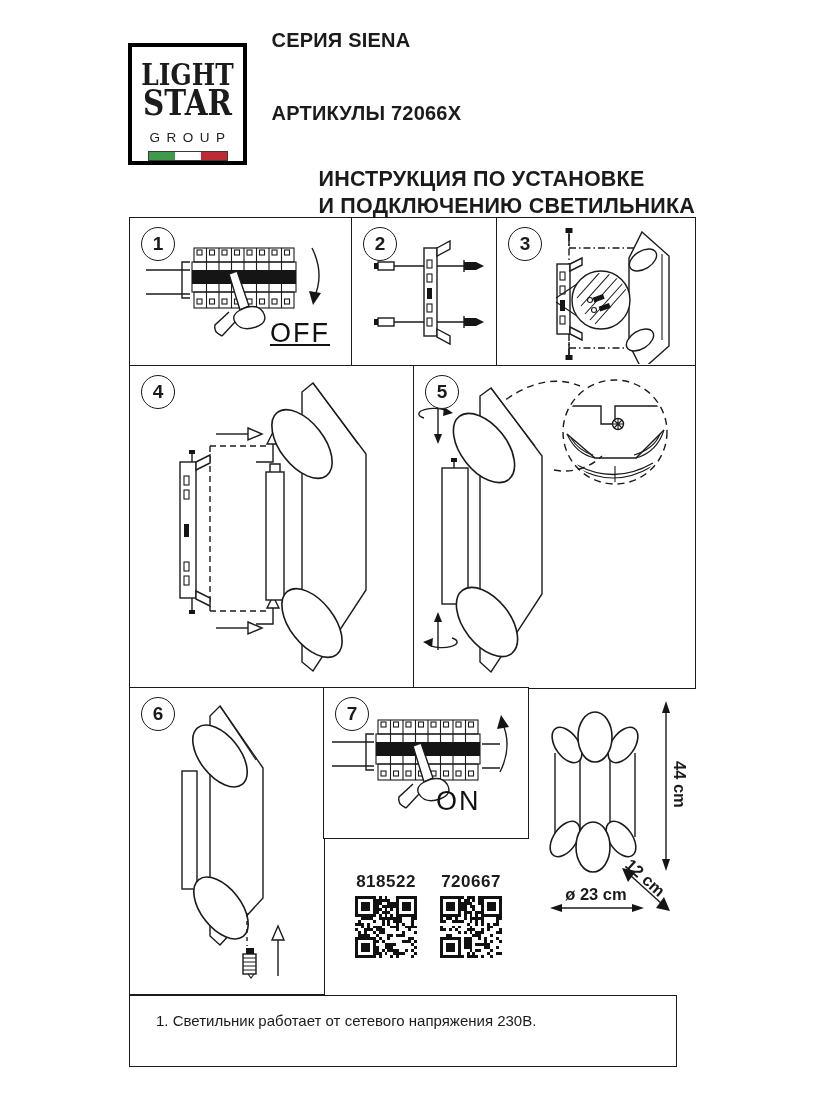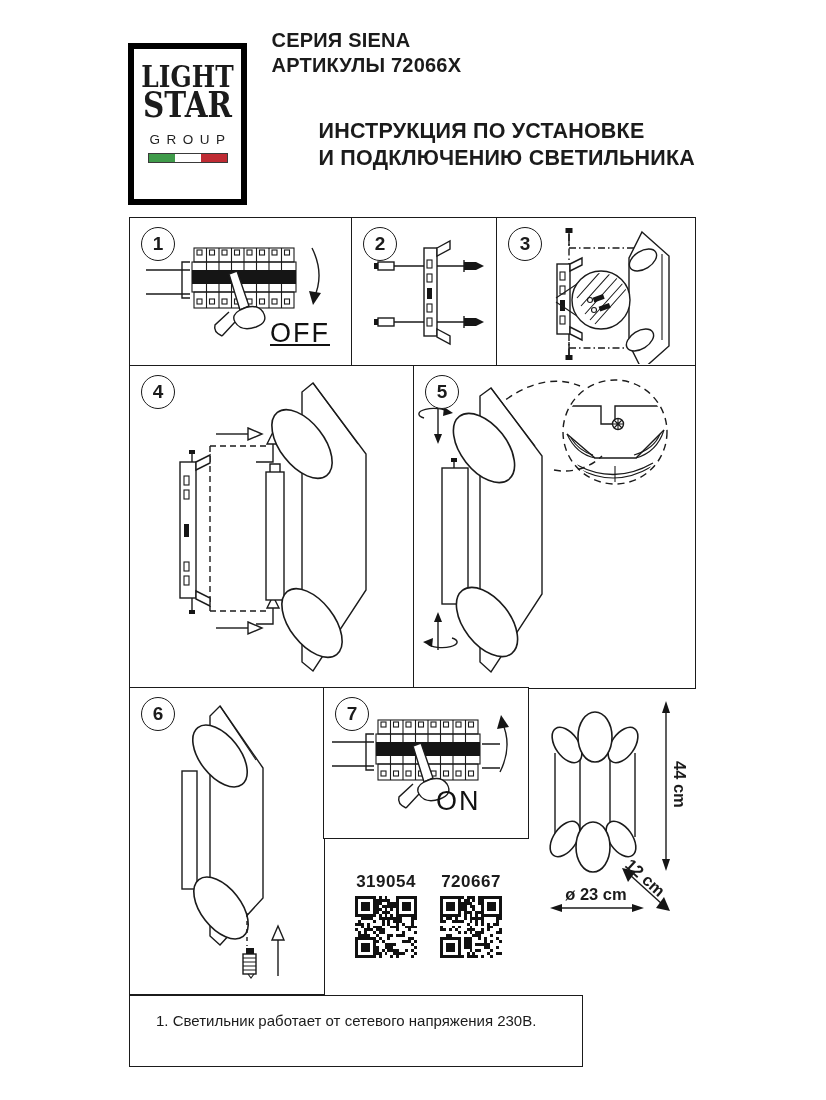--- a/index.html
+++ b/index.html
@@ -1,30 +1,30 @@
 <!DOCTYPE html>
 <html><head>
 <meta charset="utf-8">
 <style>
   html,body{margin:0;padding:0;background:#e9e9e9;}
   .page{position:relative;width:826px;height:1100px;background:#ffffff;margin:0 auto;
         font-family:"Liberation Sans",sans-serif;color:#1b1b1b;overflow:hidden;}
   
-  .logo-box{position:absolute;left:128px;top:43px;width:119px;height:162px;border:6px solid #000000;
+  .logo-box{position:absolute;left:128px;top:43px;width:119px;height:122px;border:4px solid #000000;
             box-sizing:border-box;text-align:center;background:#fff;}
   .logo-light{font-family:"DejaVu Serif",serif;font-weight:bold;font-size:27px;line-height:27px;margin-top:14px;
               letter-spacing:0;transform:scale(.92,1.08);}
   .logo-star{font-family:"DejaVu Serif",serif;font-weight:bold;font-size:32px;line-height:30px;
              transform:scale(.92,1.08);}
   .logo-group{font-size:13.5px;letter-spacing:6.5px;margin-top:12px;padding-left:6px;color:#222;}
   .flag{display:flex;width:78px;height:8px;border:1.4px solid #3a3a3a;margin:6px auto 0;}
   .flag span{flex:1;}
   .titles{position:absolute;top:28px;right:131px;text-align:left;}
   .t-series{font-weight:bold;font-size:20px;line-height:25px;letter-spacing:.2px;}
-  .t-art{font-weight:bold;font-size:20px;line-height:25px;letter-spacing:.2px;margin-bottom:40px;}
+  .t-art{font-weight:bold;font-size:20px;line-height:25px;letter-spacing:.2px;margin-bottom:40px;margin-top:48px;}
   .t-instr{font-weight:bold;font-size:21.5px;line-height:27px;letter-spacing:.2px;margin-left:47px;}
   
   .panel{position:absolute;border:1.7px solid #1b1b1b;background:#fff;box-sizing:border-box;}
   .badge{position:absolute;left:11px;top:9px;width:32px;height:32px;border:1.6px solid #1b1b1b;border-radius:50%;
          display:flex;align-items:center;justify-content:center;font-size:19px;font-weight:bold;background:#fff;}
   .stage-label{position:absolute;font-size:27px;letter-spacing:2px;color:#111;}
   .panel svg{position:absolute;left:0;top:0;}
   svg .s{stroke:#1b1b1b;stroke-width:1.4;fill:none;}
   svg .s2{stroke:#1b1b1b;stroke-width:1.1;fill:none;}
   svg .f{fill:#151515;stroke:none;}
@@ -33,21 +33,21 @@
   
   .dims{position:absolute;left:540px;top:695px;width:170px;height:235px;}
   .dim-h{position:absolute;left:130px;top:66px;writing-mode:vertical-rl;font-size:16.5px;font-weight:bold;}
   .dim-d{position:absolute;left:94px;top:160px;font-size:16.5px;font-weight:bold;transform:rotate(42deg);transform-origin:left top;}
   .dim-dia{position:absolute;left:14px;top:190px;width:84px;text-align:center;font-size:16.5px;font-weight:bold;}
   
   .qr-block{position:absolute;width:68px;text-align:center;}
   .qr-label{font-size:17px;font-weight:bold;letter-spacing:.5px;}
   .qr-box{margin-top:4px;width:62px;height:62px;margin-left:3px;}
   
-  .notes{position:absolute;left:129px;top:995px;width:454px;height:72px;border:1.7px solid #1b1b1b;
+  .notes{position:absolute;left:129px;top:995px;width:548px;height:72px;border:1.7px solid #1b1b1b;
          box-sizing:border-box;padding:13px 0 0 26px;font-size:15px;line-height:23px;}
 </style>
 </head>
 <body>
 
 <div class="page">
 
   <div class="logo-box">
     <div class="logo-light">LIGHT</div>
     <div class="logo-star">STAR</div>
@@ -357,21 +357,21 @@
         <polygon class="f" points="22,209 10,213 22,217"></polygon>
         <polygon class="f" points="92,209 104,213 92,217"></polygon>
       </g>
     </svg>
     <span class="dim-h">44 cm</span>
     <span class="dim-d">12 cm</span>
     <span class="dim-dia">ø 23 cm</span>
   </div>
 
   <div class="qr-block" style="left:352px;top:872px;">
-    <div class="qr-label">319054</div>
+    <div class="qr-label">818522</div>
     <div class="qr-box"><svg viewBox="0 0 21 21" width="62" height="62" style="shape-rendering: crispedges;">
           <path d="M0 0h1v1h-1zM1 0h1v1h-1zM2 0h1v1h-1zM3 0h1v1h-1zM4 0h1v1h-1zM5 0h1v1h-1zM6 0h1v1h-1zM8 0h1v1h-1zM10 0h1v1h-1zM14 0h1v1h-1zM15 0h1v1h-1zM16 0h1v1h-1zM17 0h1v1h-1zM18 0h1v1h-1zM19 0h1v1h-1zM20 0h1v1h-1zM0 1h1v1h-1zM6 1h1v1h-1zM7 1h1v1h-1zM8 1h1v1h-1zM9 1h1v1h-1zM10 1h1v1h-1zM11 1h1v1h-1zM14 1h1v1h-1zM20 1h1v1h-1zM0 2h1v1h-1zM2 2h1v1h-1zM3 2h1v1h-1zM4 2h1v1h-1zM6 2h1v1h-1zM7 2h1v1h-1zM8 2h1v1h-1zM11 2h1v1h-1zM12 2h1v1h-1zM13 2h1v1h-1zM14 2h1v1h-1zM16 2h1v1h-1zM17 2h1v1h-1zM18 2h1v1h-1zM20 2h1v1h-1zM0 3h1v1h-1zM2 3h1v1h-1zM3 3h1v1h-1zM4 3h1v1h-1zM6 3h1v1h-1zM7 3h1v1h-1zM9 3h1v1h-1zM10 3h1v1h-1zM11 3h1v1h-1zM12 3h1v1h-1zM13 3h1v1h-1zM14 3h1v1h-1zM16 3h1v1h-1zM17 3h1v1h-1zM18 3h1v1h-1zM20 3h1v1h-1zM0 4h1v1h-1zM2 4h1v1h-1zM3 4h1v1h-1zM4 4h1v1h-1zM6 4h1v1h-1zM7 4h1v1h-1zM8 4h1v1h-1zM10 4h1v1h-1zM12 4h1v1h-1zM14 4h1v1h-1zM16 4h1v1h-1zM17 4h1v1h-1zM18 4h1v1h-1zM20 4h1v1h-1zM0 5h1v1h-1zM6 5h1v1h-1zM7 5h1v1h-1zM9 5h1v1h-1zM10 5h1v1h-1zM11 5h1v1h-1zM14 5h1v1h-1zM20 5h1v1h-1zM0 6h1v1h-1zM1 6h1v1h-1zM2 6h1v1h-1zM3 6h1v1h-1zM4 6h1v1h-1zM5 6h1v1h-1zM6 6h1v1h-1zM8 6h1v1h-1zM10 6h1v1h-1zM12 6h1v1h-1zM14 6h1v1h-1zM15 6h1v1h-1zM16 6h1v1h-1zM17 6h1v1h-1zM18 6h1v1h-1zM19 6h1v1h-1zM20 6h1v1h-1zM2 7h1v1h-1zM3 7h1v1h-1zM4 7h1v1h-1zM5 7h1v1h-1zM8 7h1v1h-1zM9 7h1v1h-1zM10 7h1v1h-1zM11 7h1v1h-1zM12 7h1v1h-1zM13 7h1v1h-1zM14 7h1v1h-1zM15 7h1v1h-1zM19 7h1v1h-1zM20 7h1v1h-1zM1 8h1v1h-1zM6 8h1v1h-1zM9 8h1v1h-1zM11 8h1v1h-1zM13 8h1v1h-1zM14 8h1v1h-1zM15 8h1v1h-1zM19 8h1v1h-1zM0 9h1v1h-1zM1 9h1v1h-1zM2 9h1v1h-1zM4 9h1v1h-1zM9 9h1v1h-1zM11 9h1v1h-1zM14 9h1v1h-1zM16 9h1v1h-1zM19 9h1v1h-1zM2 10h1v1h-1zM4 10h1v1h-1zM6 10h1v1h-1zM7 10h1v1h-1zM8 10h1v1h-1zM12 10h1v1h-1zM13 10h1v1h-1zM14 10h1v1h-1zM17 10h1v1h-1zM18 10h1v1h-1zM19 10h1v1h-1zM20 10h1v1h-1zM0 11h1v1h-1zM3 11h1v1h-1zM4 11h1v1h-1zM5 11h1v1h-1zM7 11h1v1h-1zM8 11h1v1h-1zM9 11h1v1h-1zM14 11h1v1h-1zM18 11h1v1h-1zM1 12h1v1h-1zM3 12h1v1h-1zM6 12h1v1h-1zM8 12h1v1h-1zM9 12h1v1h-1zM16 12h1v1h-1zM20 12h1v1h-1zM1 13h1v1h-1zM2 13h1v1h-1zM3 13h1v1h-1zM4 13h1v1h-1zM7 13h1v1h-1zM11 13h1v1h-1zM12 13h1v1h-1zM14 13h1v1h-1zM15 13h1v1h-1zM16 13h1v1h-1zM0 14h1v1h-1zM1 14h1v1h-1zM2 14h1v1h-1zM3 14h1v1h-1zM4 14h1v1h-1zM5 14h1v1h-1zM6 14h1v1h-1zM8 14h1v1h-1zM11 14h1v1h-1zM18 14h1v1h-1zM19 14h1v1h-1zM0 15h1v1h-1zM6 15h1v1h-1zM7 15h1v1h-1zM9 15h1v1h-1zM16 15h1v1h-1zM17 15h1v1h-1zM18 15h1v1h-1zM20 15h1v1h-1zM0 16h1v1h-1zM2 16h1v1h-1zM3 16h1v1h-1zM4 16h1v1h-1zM6 16h1v1h-1zM10 16h1v1h-1zM11 16h1v1h-1zM12 16h1v1h-1zM13 16h1v1h-1zM19 16h1v1h-1zM0 17h1v1h-1zM2 17h1v1h-1zM3 17h1v1h-1zM4 17h1v1h-1zM6 17h1v1h-1zM7 17h1v1h-1zM10 17h1v1h-1zM11 17h1v1h-1zM12 17h1v1h-1zM20 17h1v1h-1zM0 18h1v1h-1zM2 18h1v1h-1zM3 18h1v1h-1zM4 18h1v1h-1zM6 18h1v1h-1zM7 18h1v1h-1zM9 18h1v1h-1zM11 18h1v1h-1zM12 18h1v1h-1zM13 18h1v1h-1zM14 18h1v1h-1zM17 18h1v1h-1zM19 18h1v1h-1zM0 19h1v1h-1zM6 19h1v1h-1zM7 19h1v1h-1zM8 19h1v1h-1zM10 19h1v1h-1zM13 19h1v1h-1zM14 19h1v1h-1zM15 19h1v1h-1zM16 19h1v1h-1zM20 19h1v1h-1zM0 20h1v1h-1zM1 20h1v1h-1zM2 20h1v1h-1zM3 20h1v1h-1zM4 20h1v1h-1zM5 20h1v1h-1zM6 20h1v1h-1zM8 20h1v1h-1zM12 20h1v1h-1zM14 20h1v1h-1zM19 20h1v1h-1z" fill="#111"></path>
         </svg></div>
   </div>
   <div class="qr-block" style="left:437px;top:872px;">
     <div class="qr-label">720667</div>
     <div class="qr-box"><svg viewBox="0 0 21 21" width="62" height="62" style="shape-rendering: crispedges;">
           <path d="M0 0h1v1h-1zM1 0h1v1h-1zM2 0h1v1h-1zM3 0h1v1h-1zM4 0h1v1h-1zM5 0h1v1h-1zM6 0h1v1h-1zM7 0h1v1h-1zM9 0h1v1h-1zM10 0h1v1h-1zM11 0h1v1h-1zM13 0h1v1h-1zM14 0h1v1h-1zM15 0h1v1h-1zM16 0h1v1h-1zM17 0h1v1h-1zM18 0h1v1h-1zM19 0h1v1h-1zM20 0h1v1h-1zM0 1h1v1h-1zM6 1h1v1h-1zM8 1h1v1h-1zM9 1h1v1h-1zM11 1h1v1h-1zM13 1h1v1h-1zM14 1h1v1h-1zM20 1h1v1h-1zM0 2h1v1h-1zM2 2h1v1h-1zM3 2h1v1h-1zM4 2h1v1h-1zM6 2h1v1h-1zM7 2h1v1h-1zM8 2h1v1h-1zM9 2h1v1h-1zM10 2h1v1h-1zM13 2h1v1h-1zM14 2h1v1h-1zM16 2h1v1h-1zM17 2h1v1h-1zM18 2h1v1h-1zM20 2h1v1h-1zM0 3h1v1h-1zM2 3h1v1h-1zM3 3h1v1h-1zM4 3h1v1h-1zM6 3h1v1h-1zM7 3h1v1h-1zM8 3h1v1h-1zM10 3h1v1h-1zM11 3h1v1h-1zM14 3h1v1h-1zM16 3h1v1h-1zM17 3h1v1h-1zM18 3h1v1h-1zM20 3h1v1h-1zM0 4h1v1h-1zM2 4h1v1h-1zM3 4h1v1h-1zM4 4h1v1h-1zM6 4h1v1h-1zM7 4h1v1h-1zM8 4h1v1h-1zM11 4h1v1h-1zM14 4h1v1h-1zM16 4h1v1h-1zM17 4h1v1h-1zM18 4h1v1h-1zM20 4h1v1h-1zM0 5h1v1h-1zM6 5h1v1h-1zM8 5h1v1h-1zM9 5h1v1h-1zM10 5h1v1h-1zM12 5h1v1h-1zM13 5h1v1h-1zM14 5h1v1h-1zM20 5h1v1h-1zM0 6h1v1h-1zM1 6h1v1h-1zM2 6h1v1h-1zM3 6h1v1h-1zM4 6h1v1h-1zM5 6h1v1h-1zM6 6h1v1h-1zM8 6h1v1h-1zM10 6h1v1h-1zM12 6h1v1h-1zM14 6h1v1h-1zM15 6h1v1h-1zM16 6h1v1h-1zM17 6h1v1h-1zM18 6h1v1h-1zM19 6h1v1h-1zM20 6h1v1h-1zM0 7h1v1h-1zM2 7h1v1h-1zM3 7h1v1h-1zM5 7h1v1h-1zM8 7h1v1h-1zM10 7h1v1h-1zM11 7h1v1h-1zM12 7h1v1h-1zM13 7h1v1h-1zM14 7h1v1h-1zM19 7h1v1h-1zM20 7h1v1h-1zM0 8h1v1h-1zM1 8h1v1h-1zM4 8h1v1h-1zM5 8h1v1h-1zM6 8h1v1h-1zM7 8h1v1h-1zM10 8h1v1h-1zM12 8h1v1h-1zM14 8h1v1h-1zM19 8h1v1h-1zM9 9h1v1h-1zM12 9h1v1h-1zM14 9h1v1h-1zM16 9h1v1h-1zM18 9h1v1h-1zM19 9h1v1h-1zM0 10h1v1h-1zM4 10h1v1h-1zM6 10h1v1h-1zM10 10h1v1h-1zM16 10h1v1h-1zM17 10h1v1h-1zM0 11h1v1h-1zM1 11h1v1h-1zM3 11h1v1h-1zM5 11h1v1h-1zM9 11h1v1h-1zM10 11h1v1h-1zM11 11h1v1h-1zM14 11h1v1h-1zM16 11h1v1h-1zM20 11h1v1h-1zM6 12h1v1h-1zM8 12h1v1h-1zM10 12h1v1h-1zM12 12h1v1h-1zM13 12h1v1h-1zM14 12h1v1h-1zM19 12h1v1h-1zM20 12h1v1h-1zM2 13h1v1h-1zM3 13h1v1h-1zM11 13h1v1h-1zM12 13h1v1h-1zM13 13h1v1h-1zM17 13h1v1h-1zM0 14h1v1h-1zM1 14h1v1h-1zM2 14h1v1h-1zM3 14h1v1h-1zM4 14h1v1h-1zM5 14h1v1h-1zM6 14h1v1h-1zM8 14h1v1h-1zM9 14h1v1h-1zM10 14h1v1h-1zM13 14h1v1h-1zM15 14h1v1h-1zM19 14h1v1h-1zM0 15h1v1h-1zM6 15h1v1h-1zM8 15h1v1h-1zM9 15h1v1h-1zM10 15h1v1h-1zM15 15h1v1h-1zM17 15h1v1h-1zM20 15h1v1h-1zM0 16h1v1h-1zM2 16h1v1h-1zM3 16h1v1h-1zM4 16h1v1h-1zM6 16h1v1h-1zM8 16h1v1h-1zM9 16h1v1h-1zM10 16h1v1h-1zM12 16h1v1h-1zM13 16h1v1h-1zM14 16h1v1h-1zM15 16h1v1h-1zM16 16h1v1h-1zM0 17h1v1h-1zM2 17h1v1h-1zM3 17h1v1h-1zM4 17h1v1h-1zM6 17h1v1h-1zM8 17h1v1h-1zM9 17h1v1h-1zM10 17h1v1h-1zM15 17h1v1h-1zM16 17h1v1h-1zM19 17h1v1h-1zM0 18h1v1h-1zM2 18h1v1h-1zM3 18h1v1h-1zM4 18h1v1h-1zM6 18h1v1h-1zM10 18h1v1h-1zM12 18h1v1h-1zM13 18h1v1h-1zM17 18h1v1h-1zM0 19h1v1h-1zM6 19h1v1h-1zM9 19h1v1h-1zM11 19h1v1h-1zM16 19h1v1h-1zM19 19h1v1h-1zM20 19h1v1h-1zM0 20h1v1h-1zM1 20h1v1h-1zM2 20h1v1h-1zM3 20h1v1h-1zM4 20h1v1h-1zM5 20h1v1h-1zM6 20h1v1h-1zM7 20h1v1h-1zM9 20h1v1h-1zM10 20h1v1h-1zM11 20h1v1h-1zM12 20h1v1h-1zM14 20h1v1h-1zM17 20h1v1h-1z" fill="#111"></path>
         </svg></div>
   </div>

